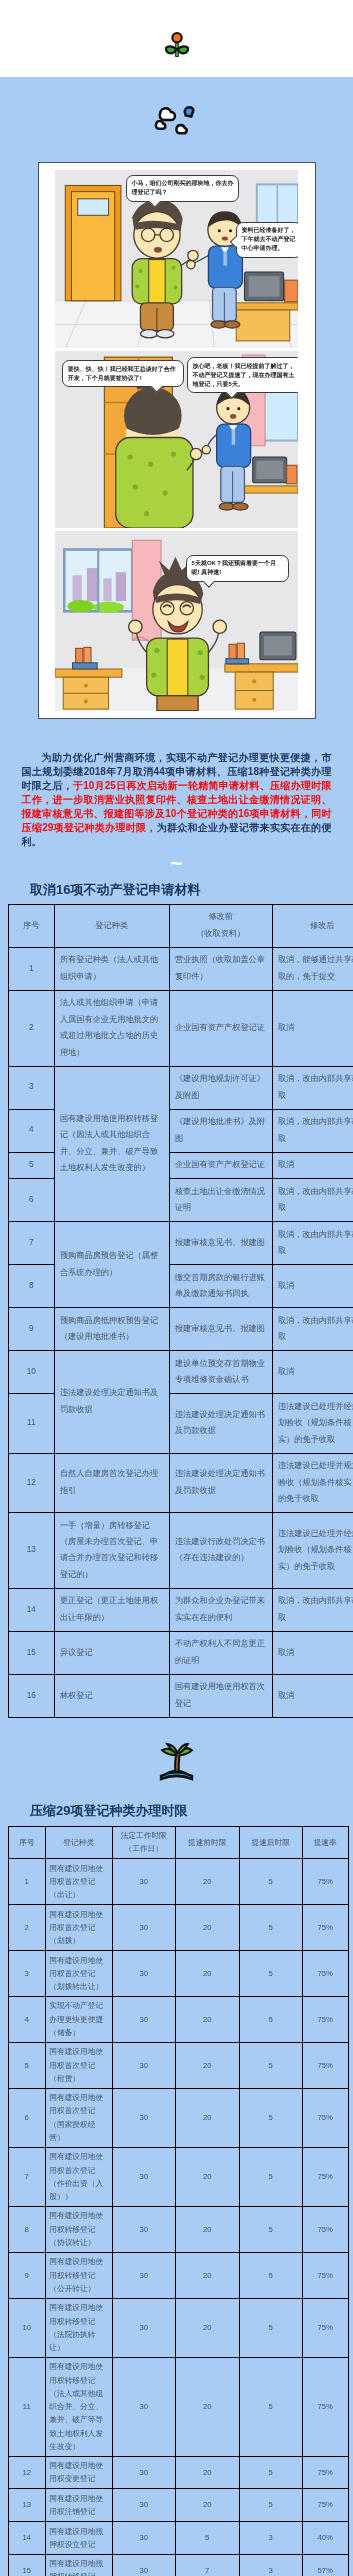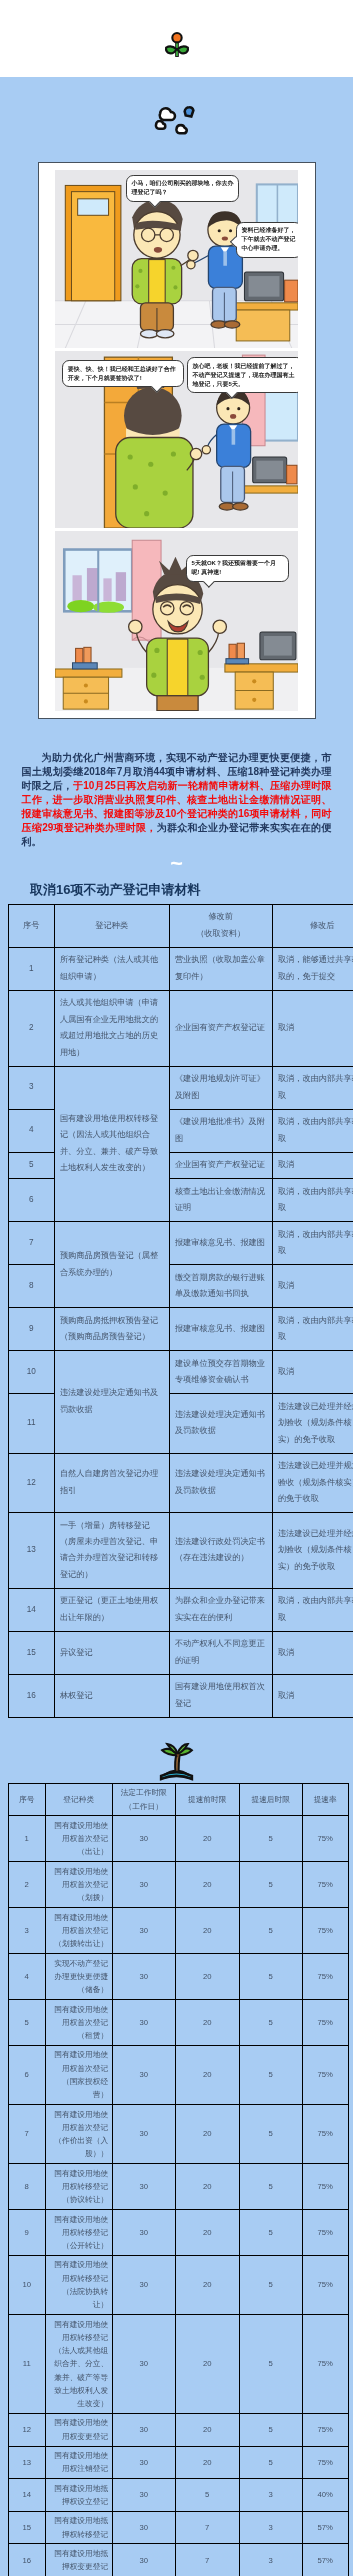--- a/index.html
+++ b/index.html
@@ -65,21 +65,21 @@
   #table1{width:364px;font-size:8.2px;}
   #table1 th,#table1 td{padding:4.6px 5.2px;line-height:2;}
   #table1 th{text-align:center;white-space:pre-line;}
   #table1 td{text-align:left;}
   #table1 td.c-no{text-align:center;}
 
   #table2{width:340px;margin-left:7.7px;font-size:7.7px;}
   #table2 th,#table2 td{padding:2.6px 3.6px;line-height:1.72;}
   #table2 th{text-align:center;}
   #table2 td{text-align:center;}
-  #table2 td.c-label{text-align:right;}
+  #table2 td.c-label{text-align:left;}
 
   .mt-palm{margin-top:23px;}
 </style>
 </head>
 <body>
 
 <div class="top-white">
   <svg width="26" height="27" viewBox="0 0 50 52">
     <line x1="25" y1="16" x2="25" y2="48" stroke="#111" stroke-width="7"></line>
     <line x1="25" y1="18" x2="25" y2="46" stroke="#3faf3f" stroke-width="3.5"></line>
@@ -339,21 +339,21 @@
             <td>报建审核意见书、报建图</td>
             <td>取消，改由内部共享获取</td>
           </tr>
           <tr>
             <td class="c-no">8</td>
             <td>缴交首期房款的银行进账单及缴款通知书回执</td>
             <td>取消</td>
           </tr>
           <tr>
             <td class="c-no">9</td>
-            <td class="c-type">预购商品房抵押权预告登记（预购商品房预告登记）</td>
+            <td class="c-type">预购商品房抵押权预告登记（建设用地批准书）</td>
             <td>报建审核意见书、报建图</td>
             <td>取消，改由内部共享获取</td>
           </tr>
           <tr>
             <td class="c-no">10</td>
             <td class="c-type" rowspan="2">违法建设处理决定通知书及罚款收据</td>
             <td>建设单位预交存首期物业专项维修资金确认书</td>
             <td>取消</td>
           </tr>
           <tr>
@@ -401,20 +401,21 @@
       <path d="M14,66 Q38,50 62,66 Q50,58 38,58 Q26,58 14,66 Z" fill="#f2c12e" stroke="#111" stroke-width="4"></path>
       <path d="M36,60 Q34,40 38,26 L44,26 Q42,42 42,60 Z" fill="#9a6b3a" stroke="#111" stroke-width="4"></path>
       <path d="M40,26 Q24,10 10,18 Q20,28 40,28 Z" fill="#57b32e" stroke="#111" stroke-width="4"></path>
       <path d="M40,26 Q56,8 68,18 Q58,28 40,28 Z" fill="#57b32e" stroke="#111" stroke-width="4"></path>
       <path d="M40,24 Q34,8 20,6 Q30,20 40,26 Z" fill="#6cc53e" stroke="#111" stroke-width="4"></path>
       <path d="M40,24 Q48,6 60,6 Q52,20 40,26 Z" fill="#6cc53e" stroke="#111" stroke-width="4"></path>
       <path d="M38,26 L44,26 L41,34 Z" fill="#6b4423"></path>
     </svg>
   </div>
 
+  <div class="tbl-title" style="margin-top:19.6px;">压缩29项登记种类办理时限</div>
   <table id="table2">
     <colgroup>
         <col style="width:37px">
         <col style="width:67px">
         <col style="width:63px">
         <col style="width:64px">
         <col style="width:63px">
         <col style="width:46px">
       </colgroup>
     <thead>

